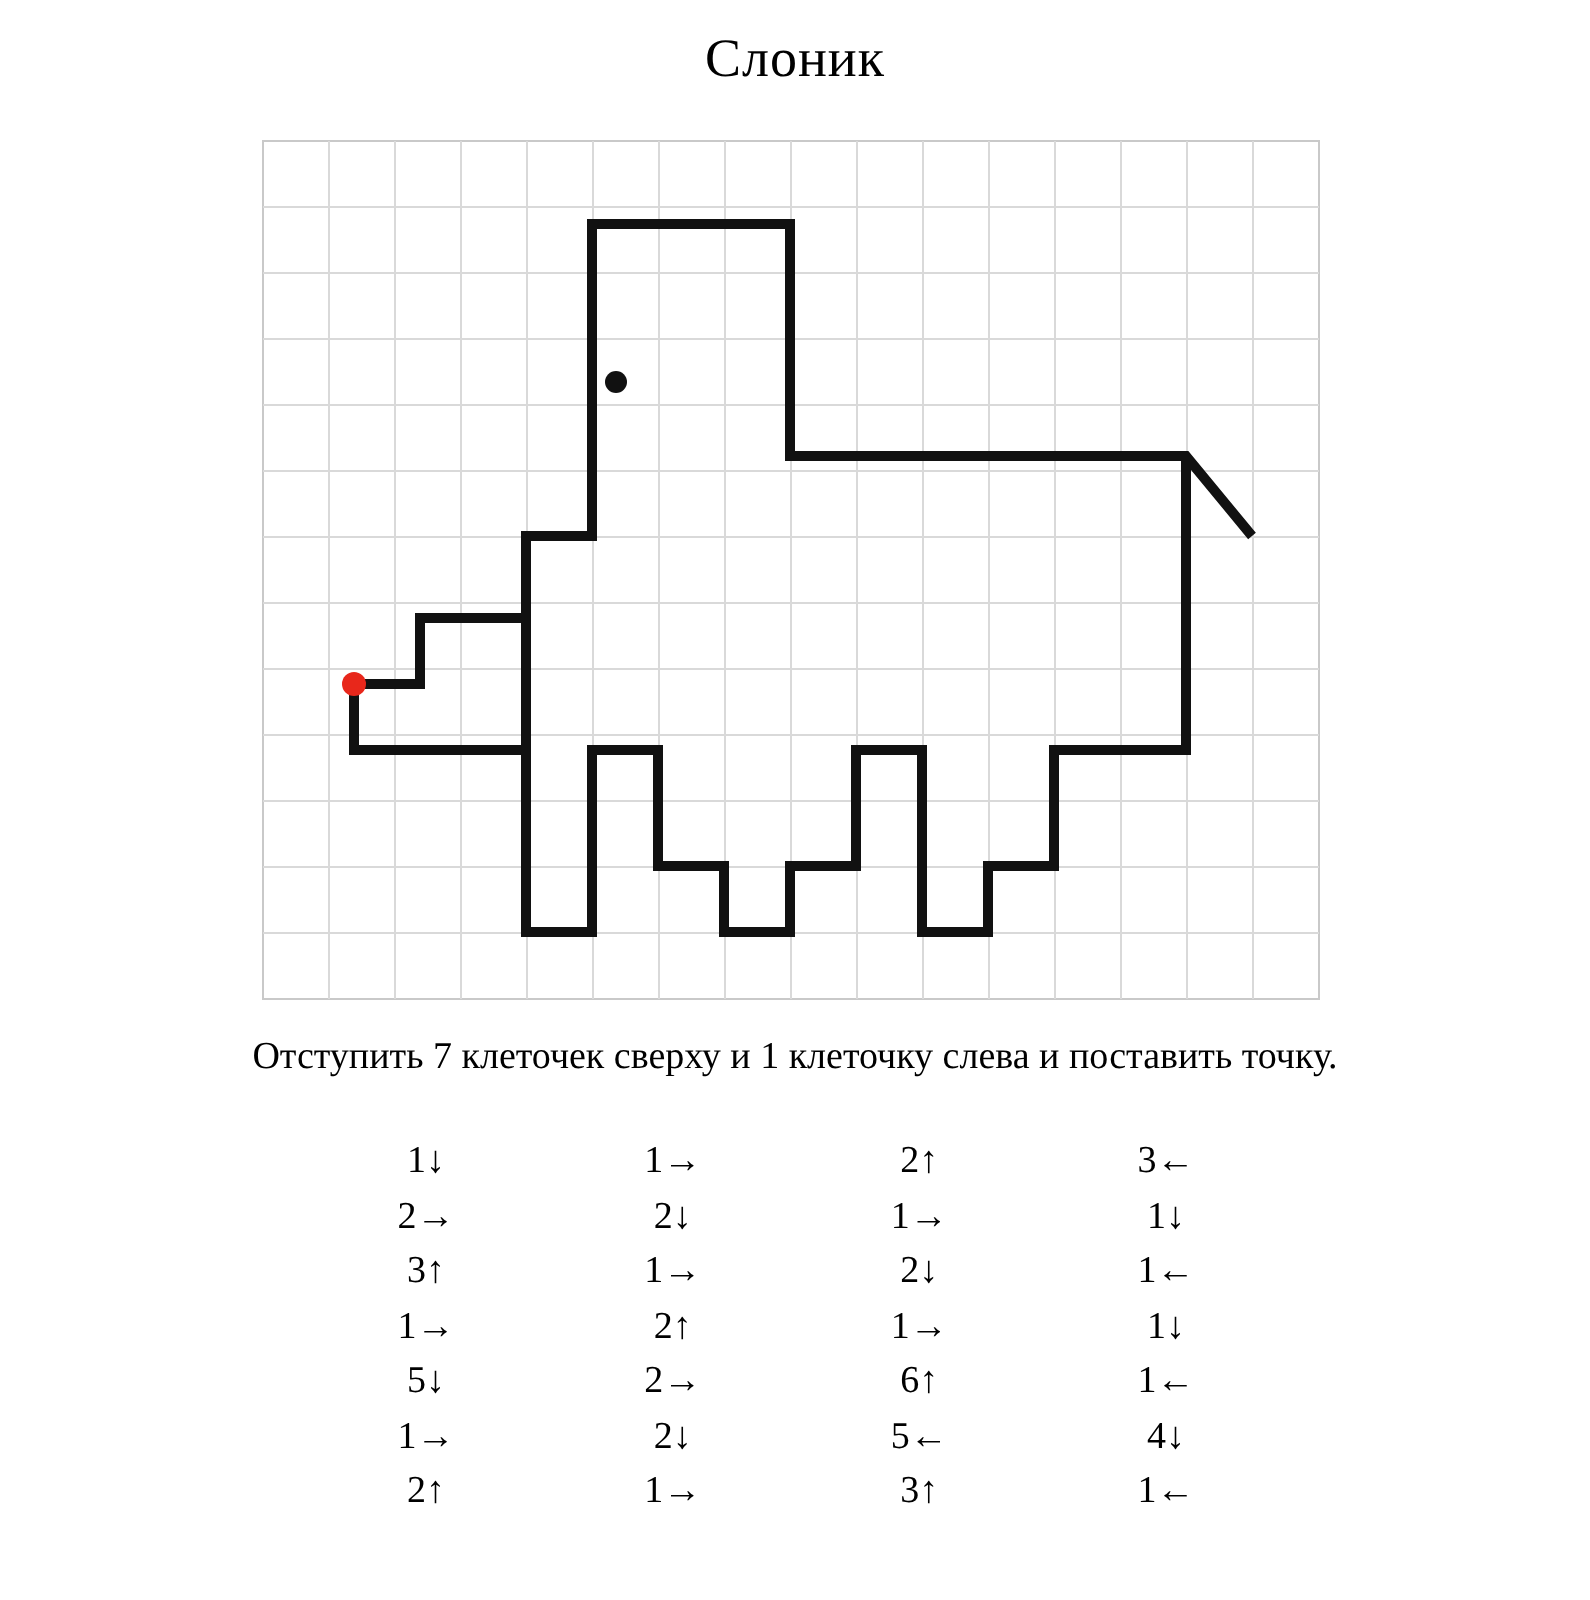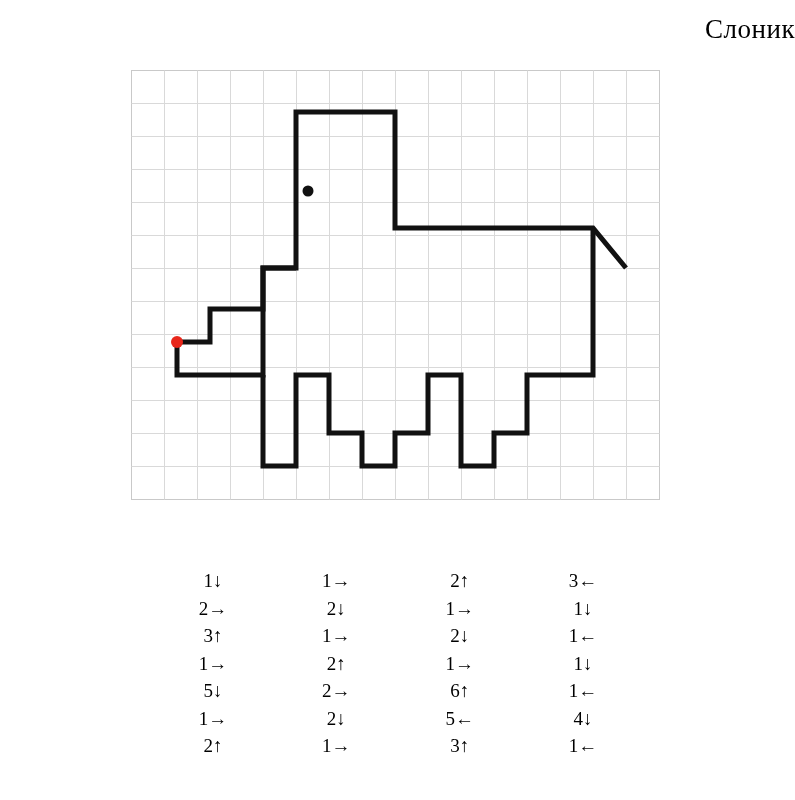--- a/index.html
+++ b/index.html
@@ -14,21 +14,21 @@
     color: #000000;
     position: relative;
     overflow: hidden;
   }
   #page {
     width: 795px;
     height: 800px;
     position: relative;
   }
   .title {
-    text-align: right;
+    text-align: center;
     font-family: "Liberation Serif", serif;
     font-size: 27px;
     font-weight: normal;
     margin: 0;
     padding-top: 14px;
     letter-spacing: 0.5px;
   }
   .grid-wrap {
     position: absolute;
     left: 131px;
@@ -116,20 +116,21 @@
       <polyline points="46,272 79,272 79,239 132,239 132,198 165,198" fill="none" stroke="#111111" stroke-width="5" stroke-linejoin="miter" stroke-linecap="butt"></polyline>
 
       <polyline points="132,305 132,396 165,396 165,305 198,305 198,363 231,363 231,396 264,396 264,363 297,363 297,305 330,305 330,396 363,396 363,363 396,363 396,305 462,305 462,158" fill="none" stroke="#111111" stroke-width="5" stroke-linejoin="miter" stroke-linecap="butt"></polyline>
 
       <circle cx="177" cy="121" r="5.5" fill="#111111"></circle>
 
       <circle cx="46" cy="272" r="6" fill="#e8271b"></circle>
     </svg>
   </div>
 
+  <div class="caption">Отступить 7 клеточек сверху и 1 клеточку слева и поставить точку.</div>
 
   <div class="steps">
 
     <div class="steps-col">
       <div class="step">1↓</div>
       <div class="step">2→</div>
       <div class="step">3↑</div>
       <div class="step">1→</div>
       <div class="step">5↓</div>
       <div class="step">1→</div>

